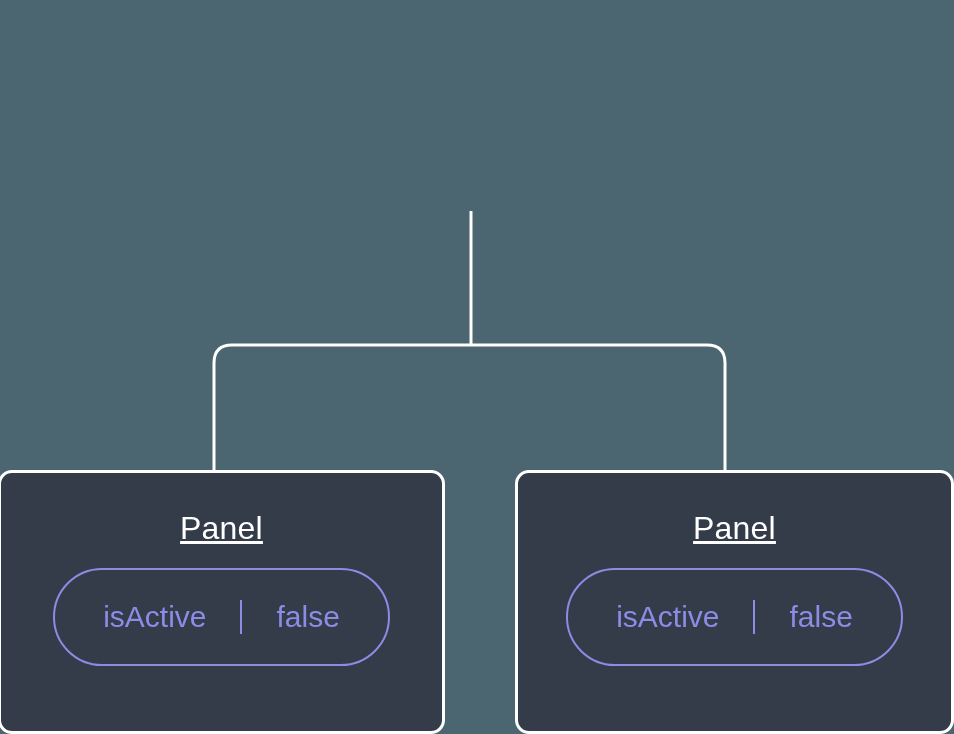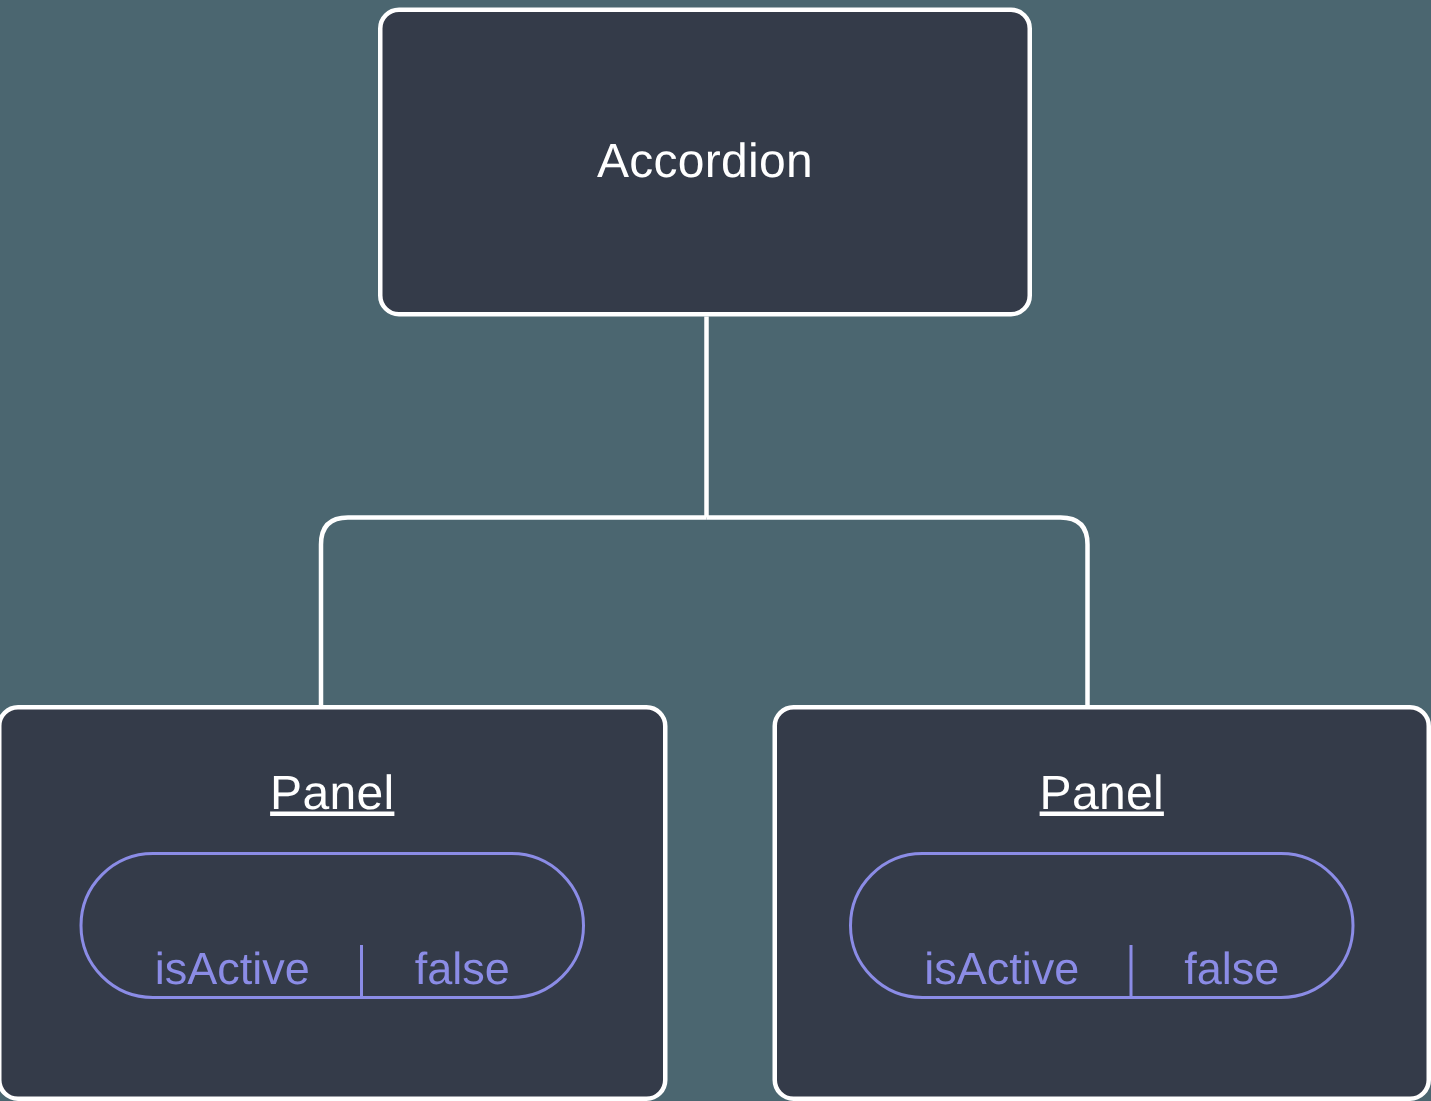--- a/index.html
+++ b/index.html
@@ -51,21 +51,21 @@
 
   .panel .node-title { margin-top:38px;text-decoration:underline; }
 
   
   .prop-pill {
     margin-top:22px;
     height:98px;
     border:2px solid #8b8ce6;
     border-radius:49px;
     display:flex;
-    align-items:flex-end;
+    align-items:center;
     overflow:hidden;
   }
   .prop-key, .prop-val {
     display:flex;
     align-items:center;
     justify-content:center;
     font-size:30px;
     color:#8b8ce6;
     white-space:nowrap;
   }
@@ -79,23 +79,20 @@
 <body>
 
 <div id="canvas">
 
   <svg id="edges" viewBox="0 0 954 734" width="954" height="734" aria-hidden="true">
     <path d="M 471 211 L 471 345" fill="none" stroke="#ffffff" stroke-width="3" stroke-linecap="butt"></path>
     <path d="M 471 345 L 232 345 Q 214 345 214 363 L 214 474" fill="none" stroke="#ffffff" stroke-width="3" stroke-linecap="butt"></path>
     <path d="M 471 345 L 707 345 Q 725 345 725 363 L 725 474" fill="none" stroke="#ffffff" stroke-width="3" stroke-linecap="butt"></path>
   </svg>
 
-  <div class="node root" style="left:252px; top:5px; width:436px; height:206px;">
-    <span class="node-title">Accordion</span>
-  </div>
 
   <div class="node panel" style="left:-2px; top:470px; width:447px; height:264px;">
     <span class="node-title">Panel</span>
     <div class="prop-pill">
       <span class="prop-key">isActive</span>
       <span class="prop-val">false</span>
     </div>
   </div>
 
   <div class="node panel" style="left:515px; top:470px; width:439px; height:264px;">

